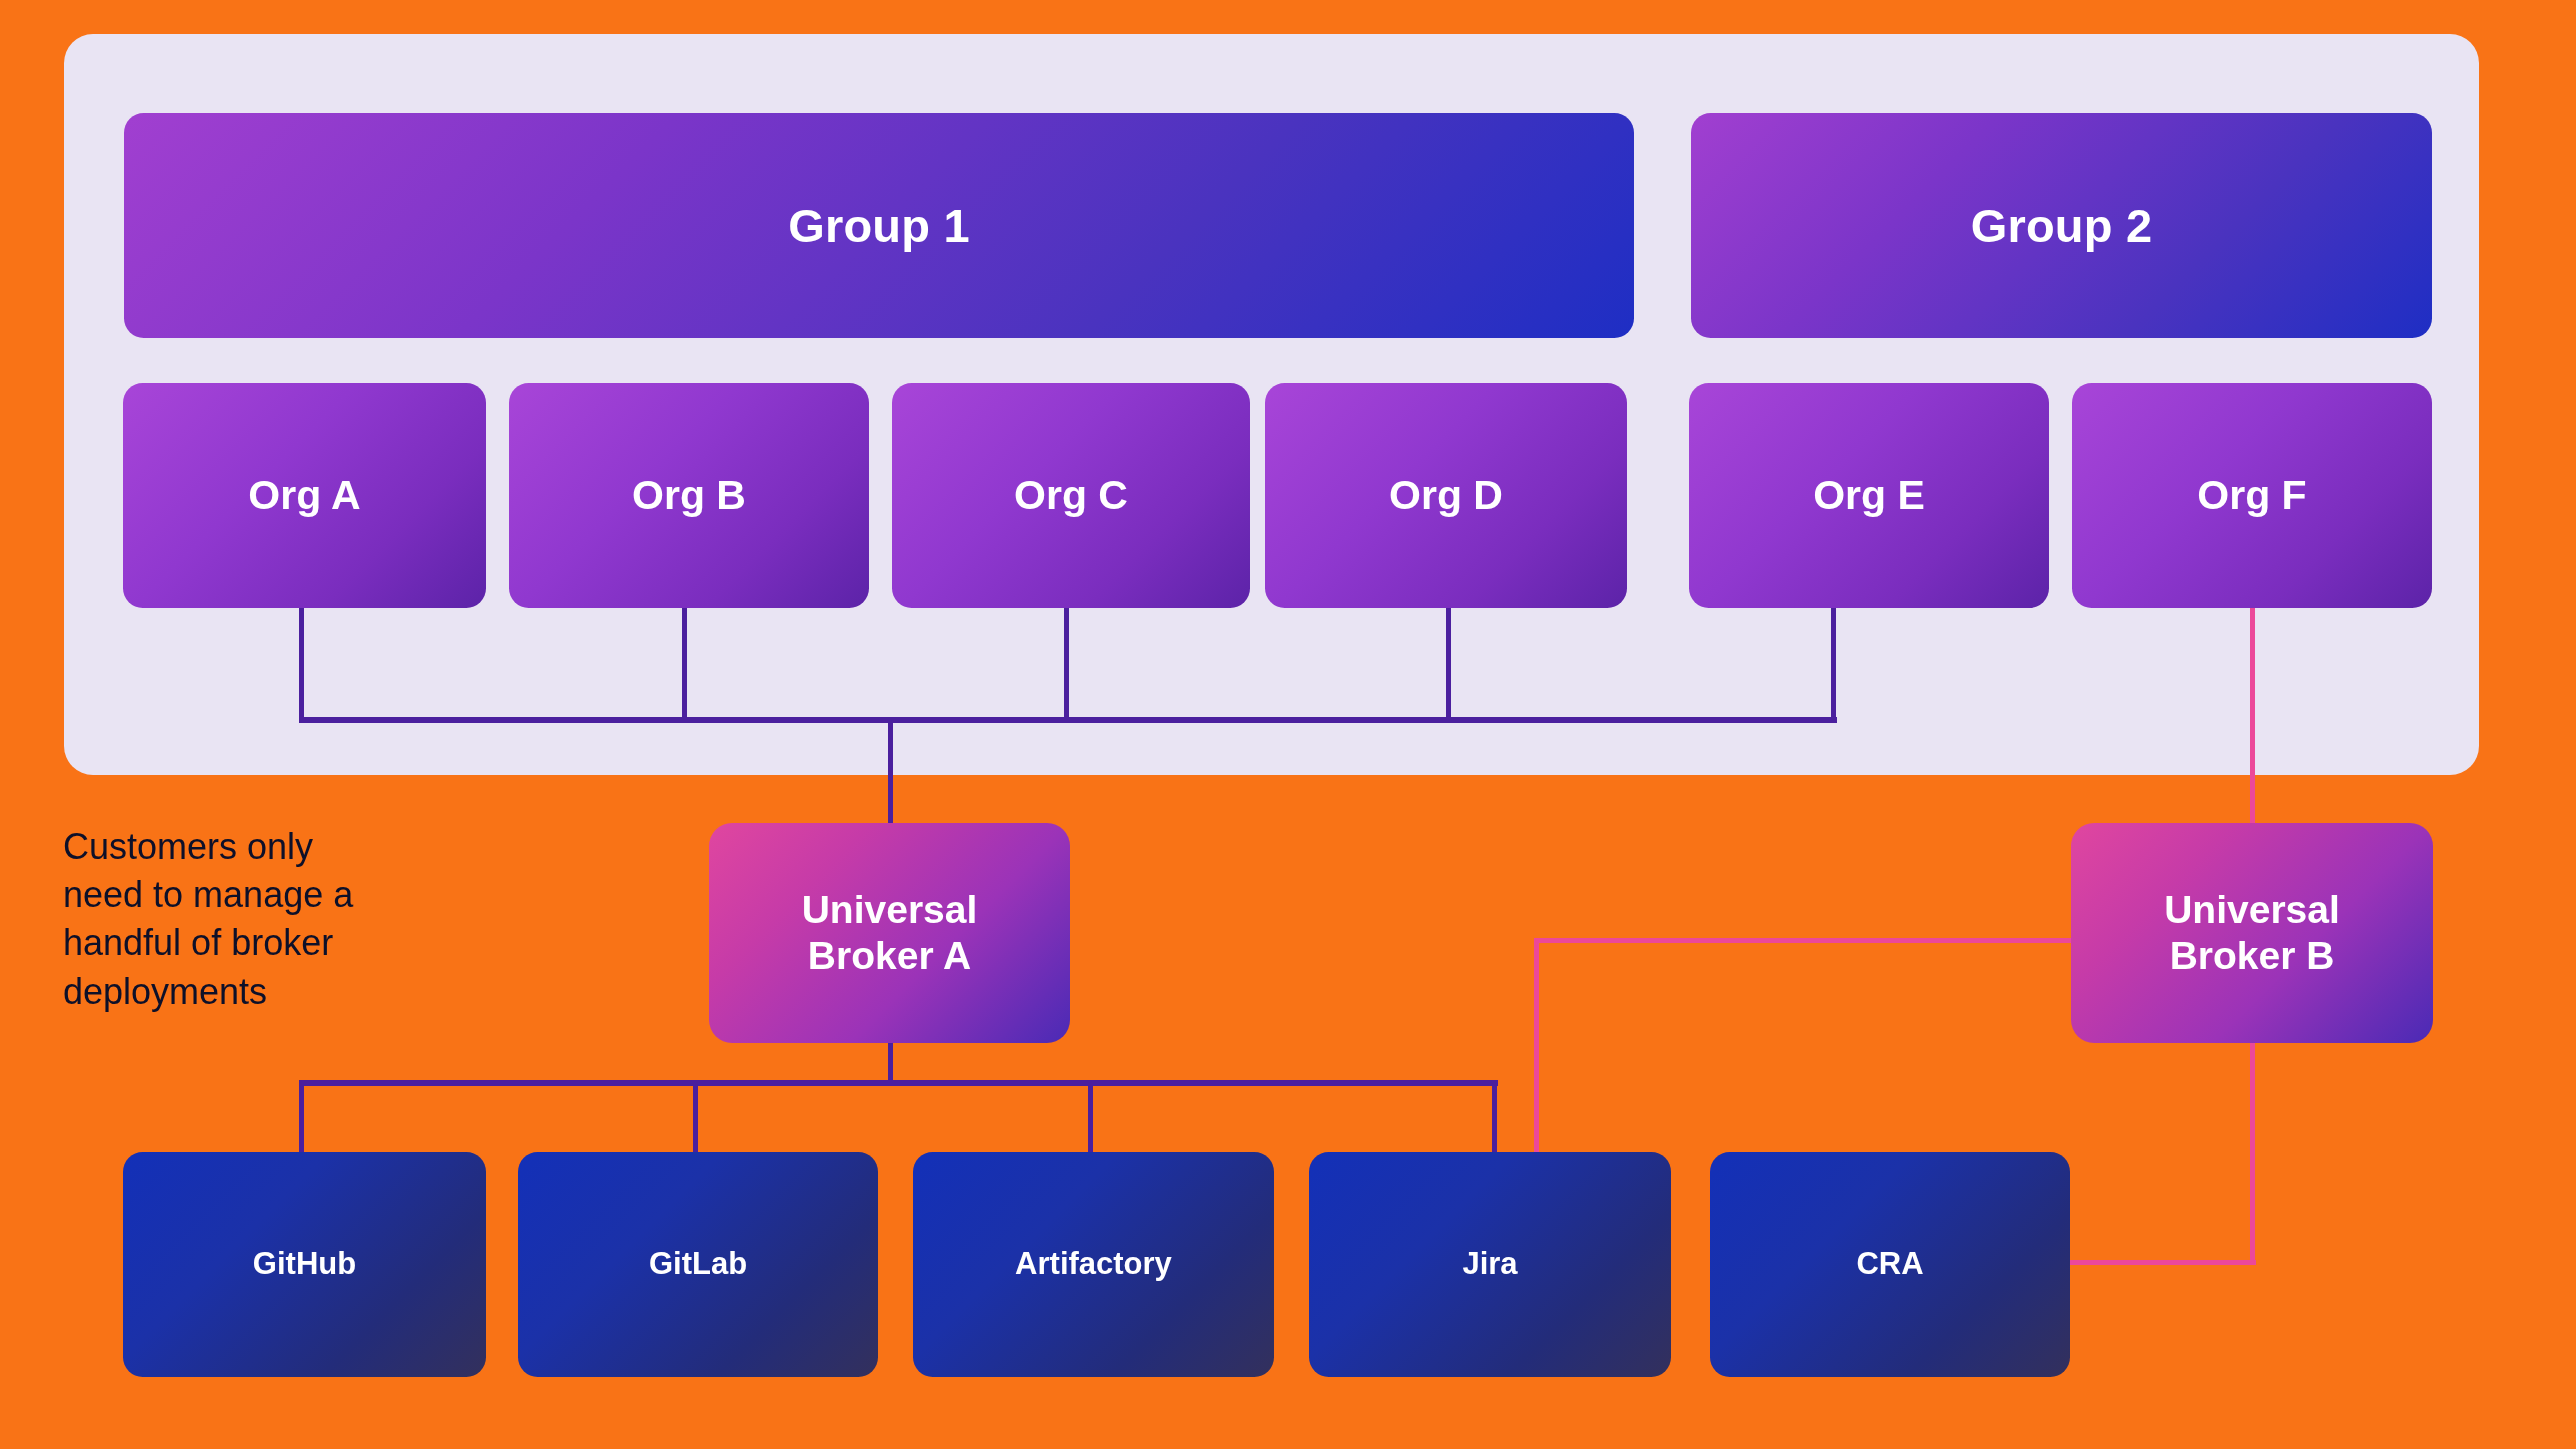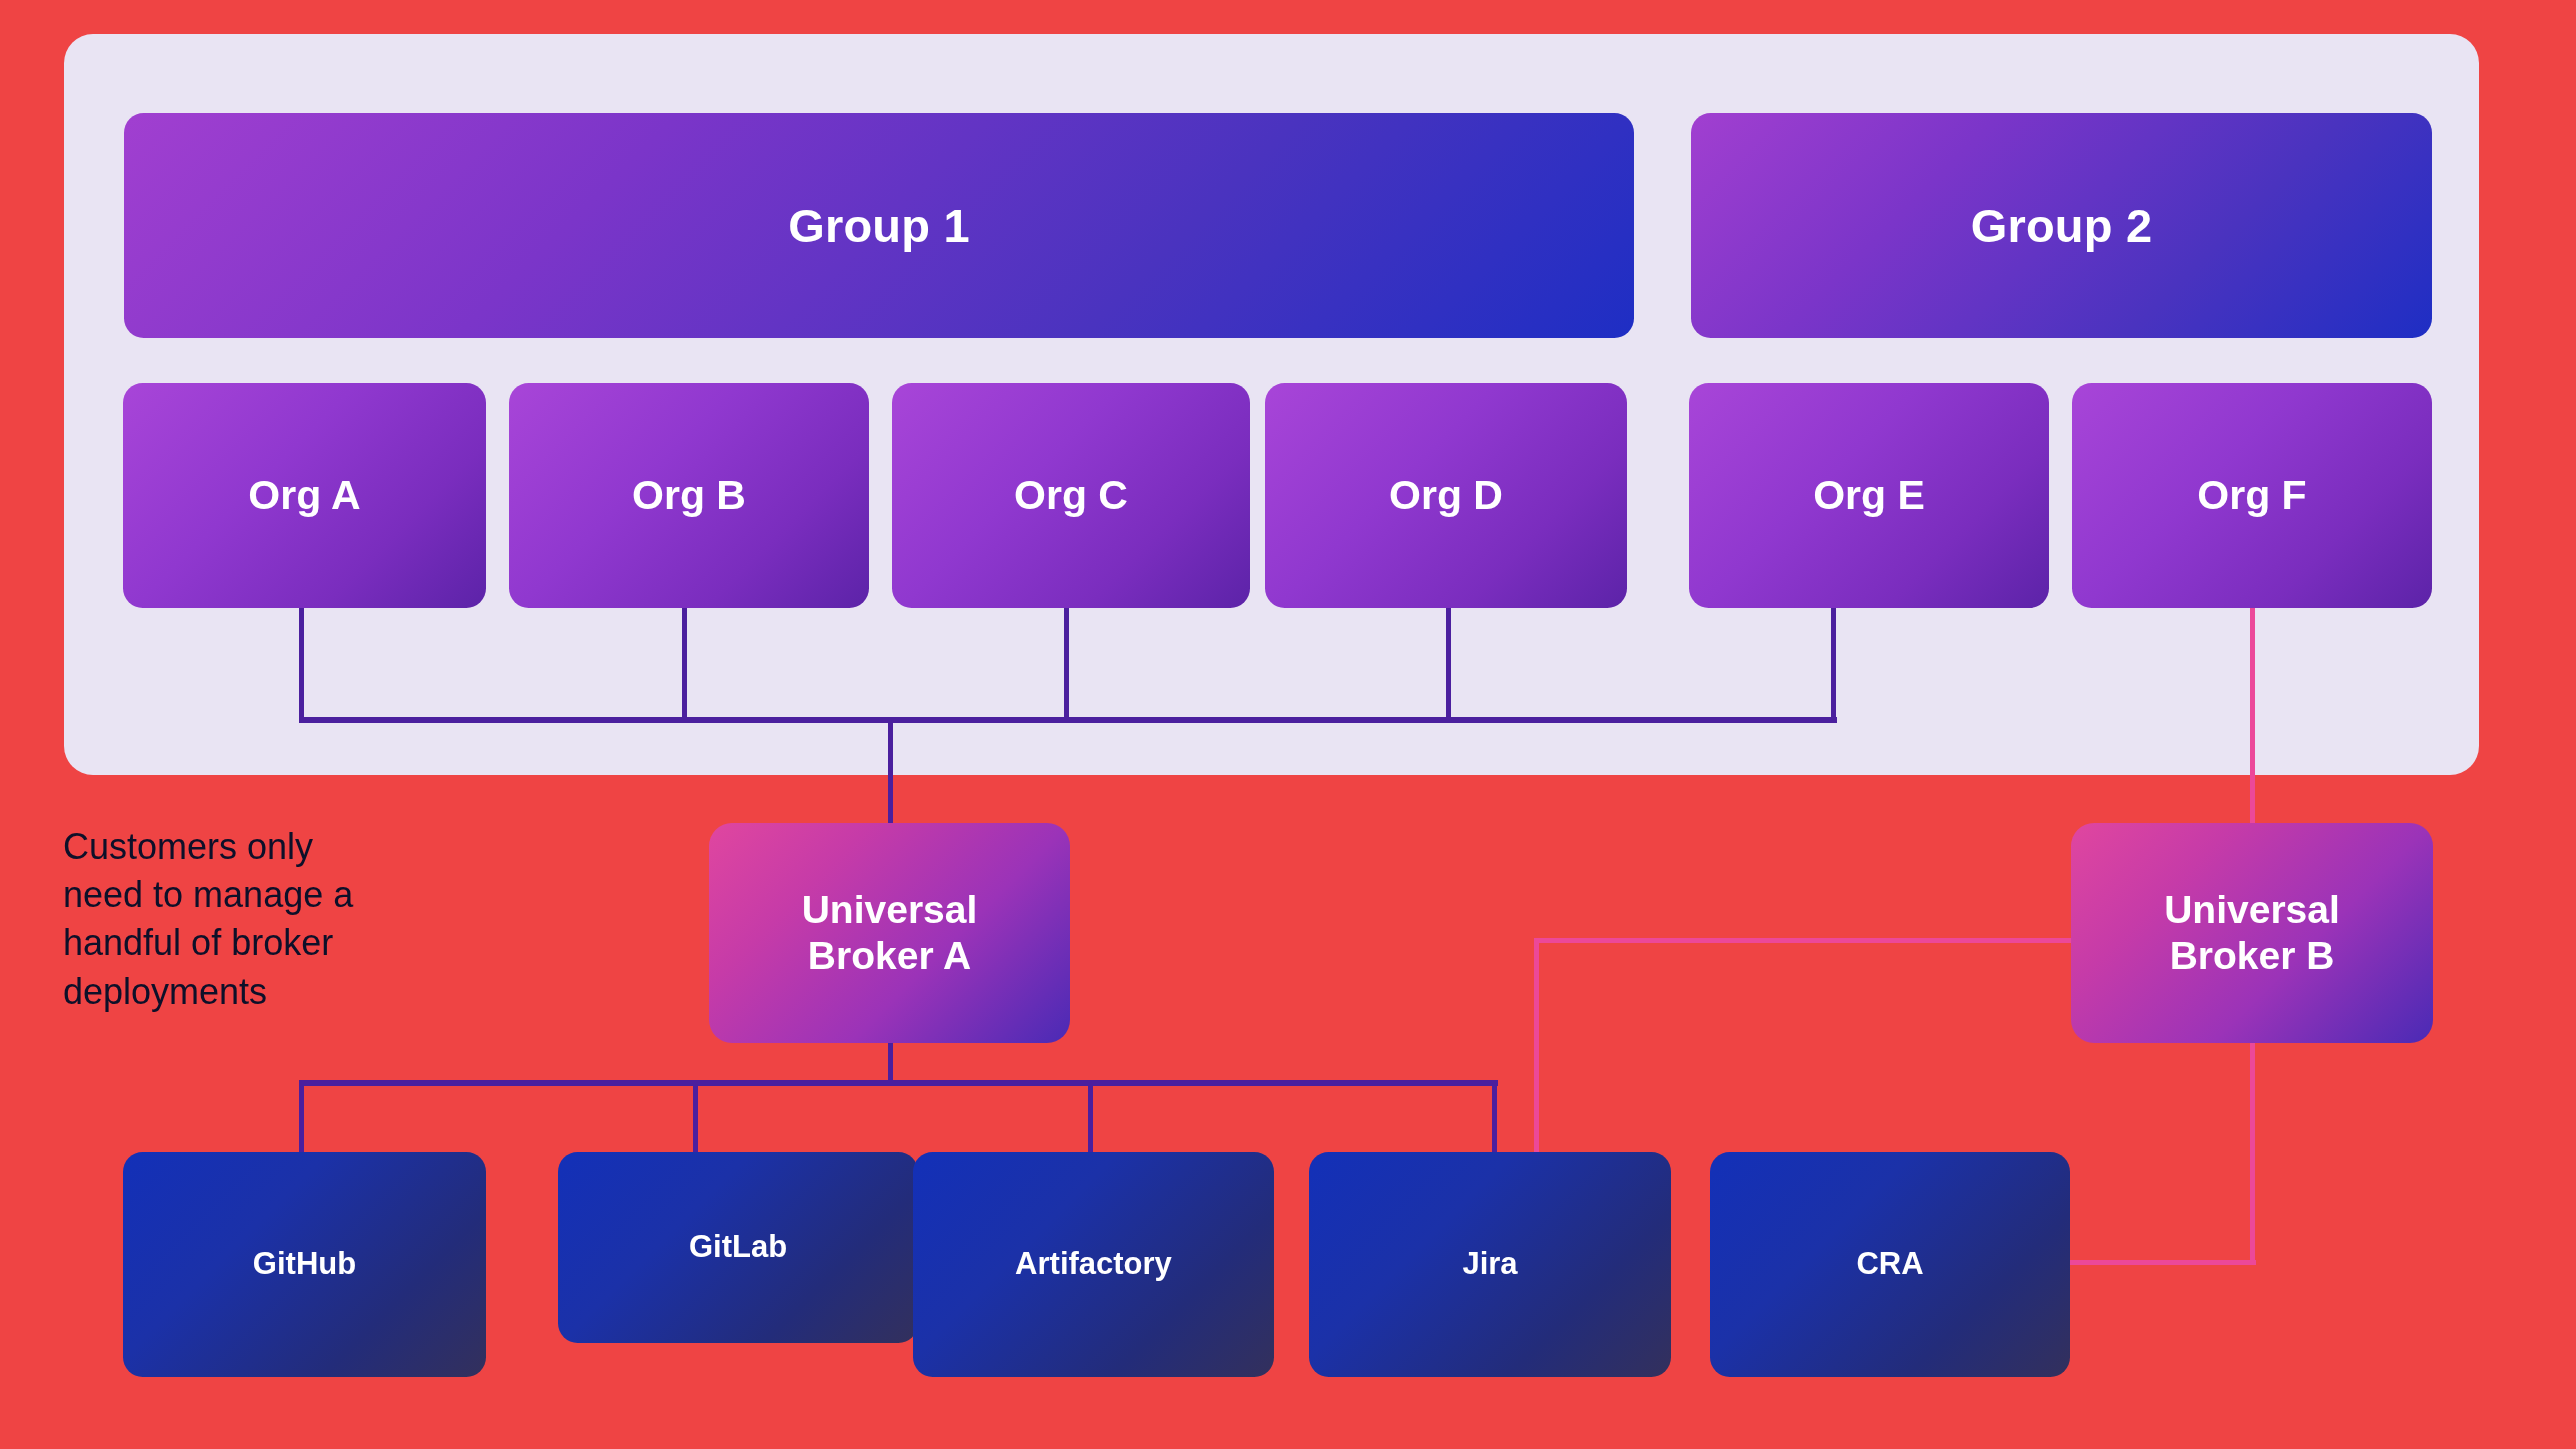--- a/index.html
+++ b/index.html
@@ -7,21 +7,21 @@
     padding: 0;
     background: #f4f6fa;
   }
   body {
     font-family: "Liberation Sans", sans-serif;
   }
   #stage {
     position: relative;
     width: 2576px;
     height: 1449px;
-    background: #ef4444;
+    background: #f97316;
     overflow: hidden;
   }
 
   
   .panel {
     position: absolute;
     left: 64px;
     top: 34px;
     width: 2415px;
     height: 741px;
@@ -157,21 +157,21 @@
 Broker A</span>
   </div>
   <div class="node broker-node" style="left:2071px; top:823px; width:362px; height:220px; white-space:pre-line;">
     <span>Universal
 Broker B</span>
   </div>
 
   <div class="node tool-node" style="left:123px; top:1152px; width:363px; height:225px;">
     <span>GitHub</span>
   </div>
-  <div class="node tool-node" style="left:518px; top:1152px; width:360px; height:191px;margin-left:40px;">
+  <div class="node tool-node" style="left:518px; top:1152px; width:360px; height:225px;">
     <span>GitLab</span>
   </div>
   <div class="node tool-node" style="left:913px; top:1152px; width:361px; height:225px;">
     <span>Artifactory</span>
   </div>
   <div class="node tool-node" style="left:1710px; top:1152px; width:360px; height:225px;">
     <span>CRA</span>
   </div>
   <div class="node tool-node" style="left:1309px; top:1152px; width:362px; height:225px;">
     <span>Jira</span>

